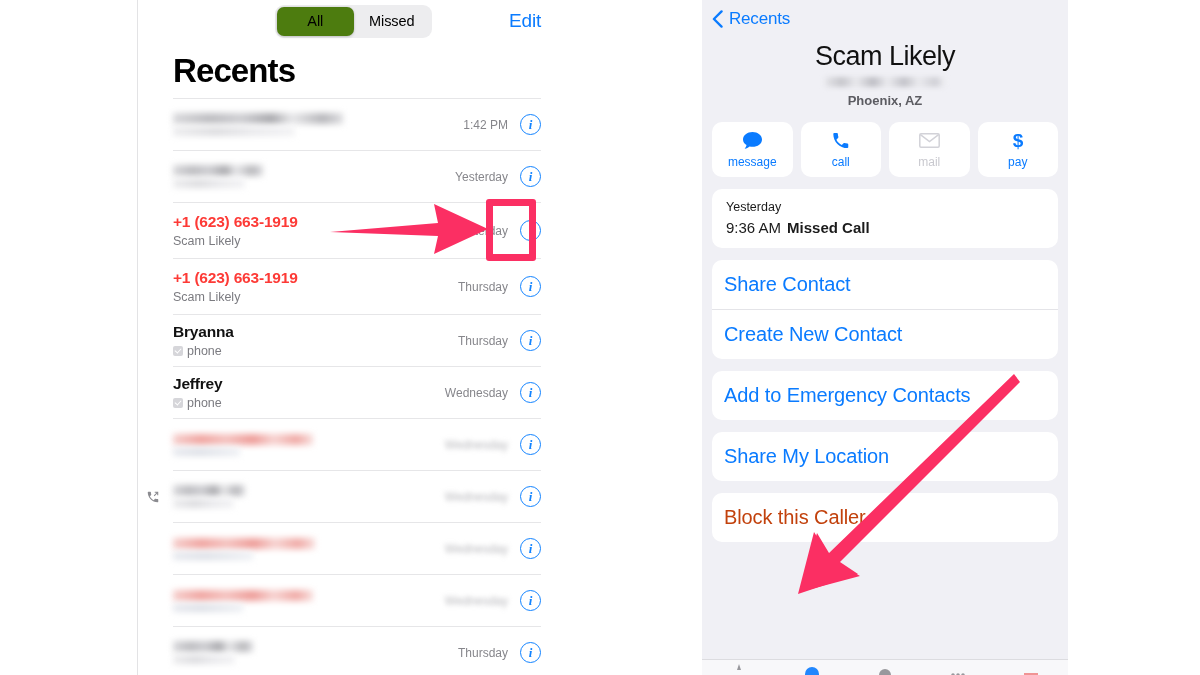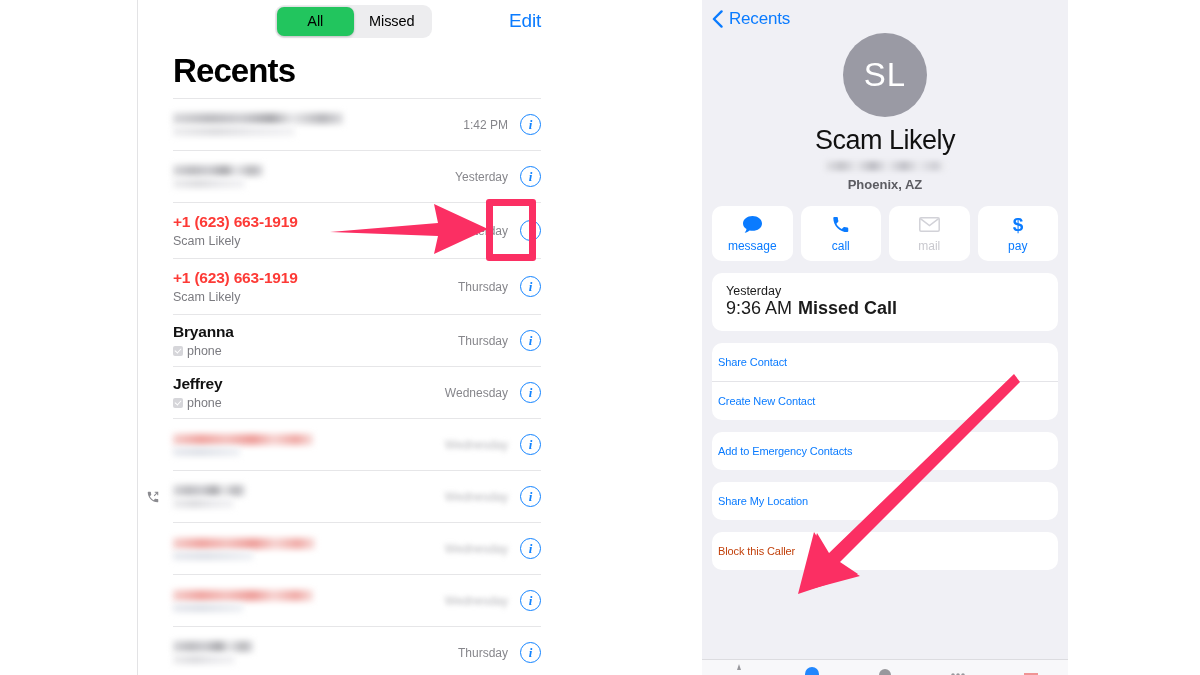--- a/index.html
+++ b/index.html
@@ -25,21 +25,21 @@
   }
   .segmented {
     background: #ededef; border-radius: 9px;
     padding: 2px; display: flex; width: 157px; height: 33px;
   }
   .seg-btn {
     flex: 1; display: flex; align-items: center; justify-content: center;
     font-size: 14.5px; color: #000; border-radius: 7px;
     letter-spacing: -0.1px;
   }
-  .seg-btn.active { background: #22c55e; box-shadow: 0 1px 3px rgba(0,0,0,.18), 0 0 0 .5px rgba(0,0,0,.04); }
+  .seg-btn.active { background: #4d7c0f; box-shadow: 0 1px 3px rgba(0,0,0,.18), 0 0 0 .5px rgba(0,0,0,.04); }
   .edit-btn {
     position: absolute; right: 28px; top: 10px;
     font-size: 19px; color: #0a7bff; letter-spacing: -0.2px;
   }
   .recents-title {
     font-size: 33px; font-weight: bold; color: #000;
     margin: 10px 0 8px 35px; letter-spacing: -0.9px;
   }
   .call-list { margin-left: 35px; margin-right: 28px; }
   .call-row {
@@ -119,25 +119,25 @@
     height: 55px; display: flex; flex-direction: column;
     align-items: center; justify-content: center; gap: 4px;
   }
   .action-lbl { font-size: 12px; color: #0a7bff; }
   .action-btn.disabled .action-lbl { color: #c9c9cf; }
   .action-ico { height: 20px; display: flex; align-items: center; }
 
   .card { background: #fff; border-radius: 10px; margin: 12px 10px 0 10px; overflow: hidden; }
   .call-entry { padding: 11px 14px 12px 14px; }
   .ce-day { font-size: 12.5px; color: #1b1b1b; }
-  .ce-line2 { font-size: 18px; color: #1b1b1b; }
+  .ce-line2 { font-size: 15px; color: #1b1b1b; margin-top: 5px; }
   .ce-line2 b { font-weight: bold; margin-left: 6px; }
   .menu-item {
-    font-size: 11px; color: #0a7bff;
-    padding: 13px 6px; border-top: 1px solid #e4e4e8;
+    font-size: 20px; color: #0a7bff;
+    padding: 13px 12px; border-top: 1px solid #e4e4e8;
     letter-spacing: -0.1px;
   }
   .menu-item:first-child { border-top: none; }
   .menu-item.danger { color: #c2410c; }
 
   .tabbar {
     position: absolute; left: 0; bottom: 0; width: 366px; height: 16px;
     background: #f8f8fa; border-top: 1px solid #dcdce0;
     display: flex; align-items: flex-start; justify-content: space-around; padding-top: 4px;
   }
@@ -298,21 +298,20 @@
   <div class="right-panel">
 
     <div class="back-row">
       <svg class="chev" viewBox="0 0 12 20">
         <path d="M10.5 1.6 L2 10 L10.5 18.4" fill="none" stroke="#0a7bff" stroke-width="2.6" stroke-linecap="round" stroke-linejoin="round"></path>
       </svg>
       <span class="back-label">Recents</span>
     </div>
 
     <div class="contact-head">
-      <div class="avatar">SL</div>
       <div class="contact-name">Scam Likely</div>
       <div class="contact-number-redact"></div>
       <div class="contact-loc">Phoenix, AZ</div>
     </div>
 
     <div class="actions">
       <div class="action-btn">
         <span class="action-ico">
           <svg width="21" height="19" viewBox="0 0 21 19">
               <path d="M10.5 1C5.3 1 1 4.3 1 8.4c0 2.3 1.4 4.4 3.5 5.7-.2 1.3-.9 2.6-1.8 3.6 1.8-.3 3.6-1.1 4.9-2.2 1 .2 1.9.3 2.9.3 5.2 0 9.5-3.3 9.5-7.4S15.7 1 10.5 1z" fill="#0a7bff"></path>

